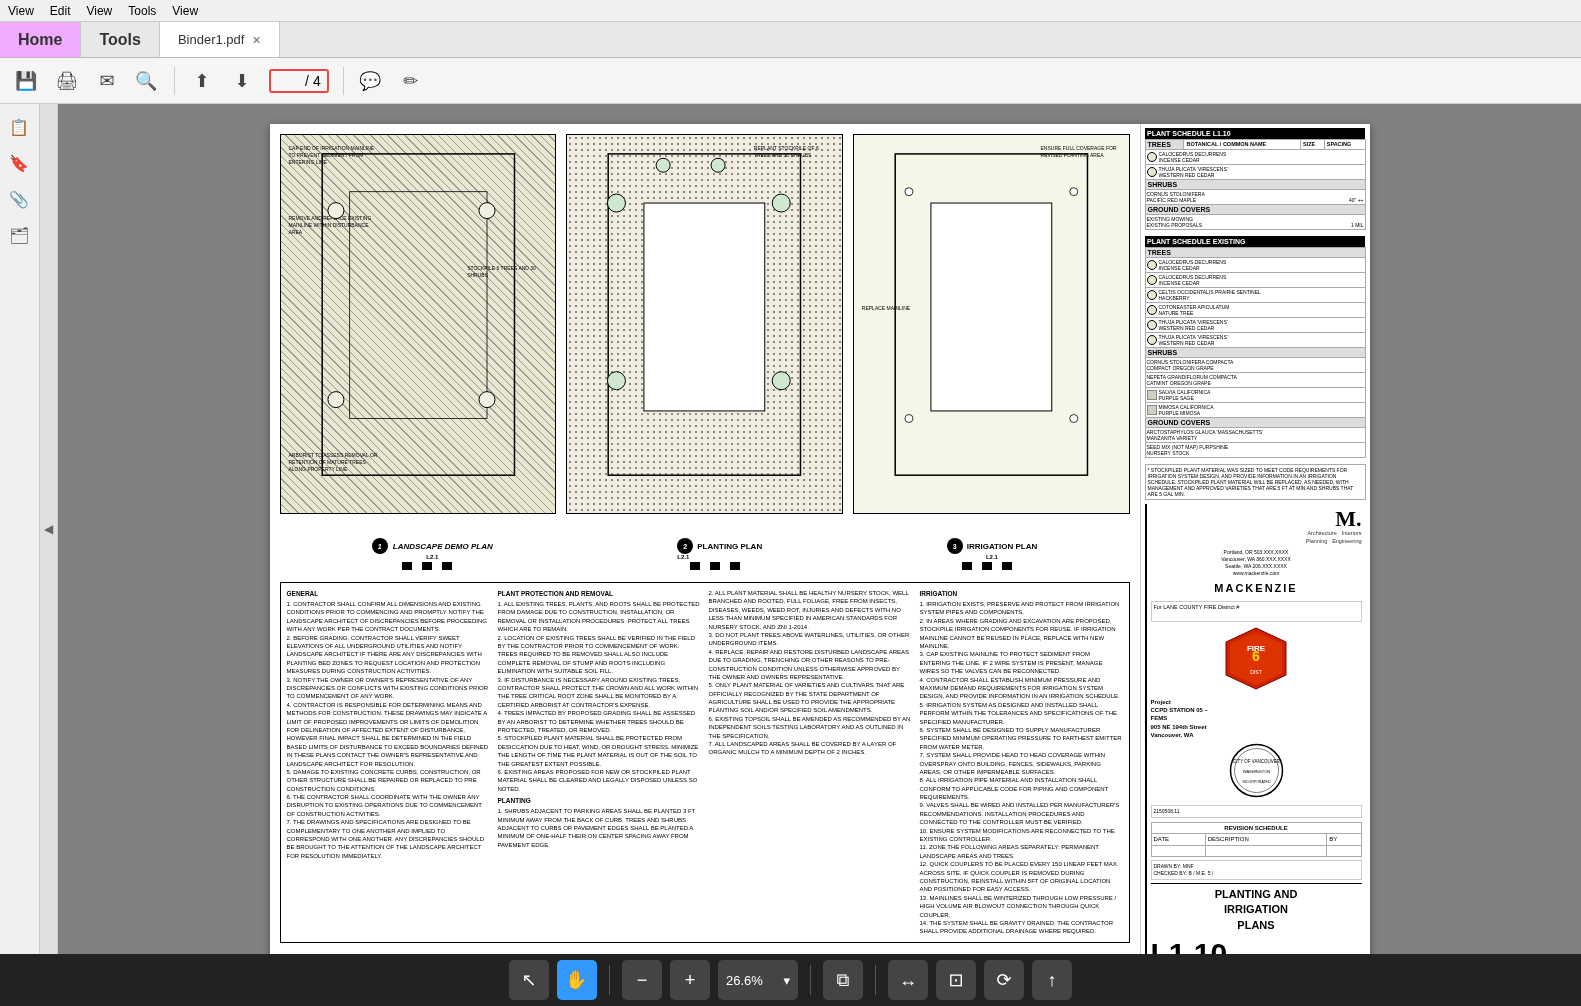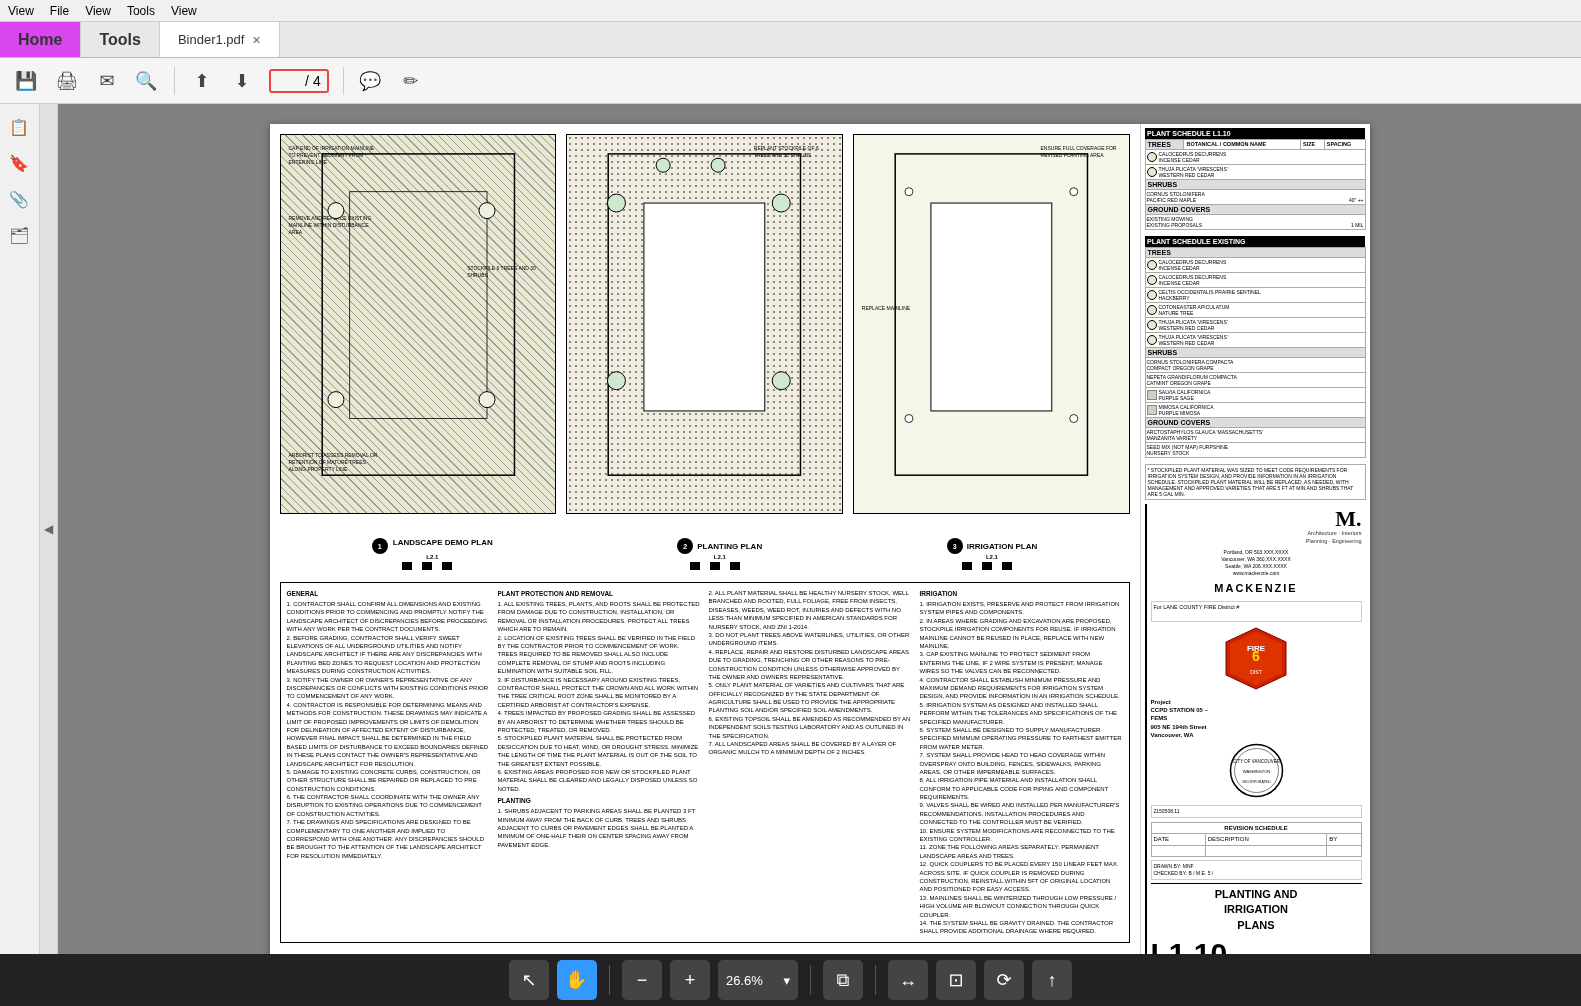--- a/index.html
+++ b/index.html
@@ -28,21 +28,21 @@
       height: 36px;
       border-bottom: 1px solid #bbb;
     }
     .tab-home {
       display: flex;
       align-items: center;
       padding: 0 18px;
       font-size: 16px;
       font-weight: bold;
       color: #333;
-      background: #d946ef;
+      background: #f0abfc;
       border-right: 1px solid #ccc;
       cursor: pointer;
     }
     .tab-tools {
       display: flex;
       align-items: center;
       padding: 0 18px;
       font-size: 16px;
       font-weight: bold;
       color: #333;
@@ -408,21 +408,21 @@
       font-size: 30px;
       font-weight: bold;
       text-align: left;
     }
   </style>
 </head>
 <body>
 
 <div class="menu-bar">
   <span>View</span>
-  <span>File</span>
+  <span>Edit</span>
   <span>View</span>
   <span>Tools</span>
   <span>View</span>
 </div>
 
 <div class="tab-bar">
   <div class="tab-home">Home</div>
   <div class="tab-tools">Tools</div>
   <div class="tab-document">
     <span>Binder1.pdf</span>
@@ -535,28 +535,28 @@
                 <circle cx="80%" cy="15%" r="4" fill="#fff" stroke="#000" stroke-width="0.8"></circle>
                 <circle cx="20%" cy="75%" r="4" fill="#fff" stroke="#000" stroke-width="0.8"></circle>
                 <circle cx="80%" cy="75%" r="4" fill="#fff" stroke="#000" stroke-width="0.8"></circle>
               </svg>
             </div>
 
           </div>
 
           <div class="plan-footer">
             <div style="text-align:center;">
-              <div style="display:flex;gap:5px;justify-content:center;">
+              <div style="display:flex;align-items:center;gap:5px;justify-content:center;font-style:italic;">
                 <div style="width:16px;height:16px;border-radius:50%;background:#000;color:#fff;display:flex;align-items:center;justify-content:center;font-size:7px;font-weight:bold;">1</div>
                 <span>LANDSCAPE DEMO PLAN</span>
               </div>
               <div style="font-size:6px;"><span>L2.1</span></div>
               <div class="plan-scale-bar" style="width:60px;margin:2px auto;"></div>
             </div>
-            <div style="text-align:center;">
+            <div style="">
               <div style="display:flex;align-items:center;gap:4px;justify-content:center;">
                 <div style="width:16px;height:16px;border-radius:50%;background:#000;color:#fff;display:flex;align-items:center;justify-content:center;font-size:7px;font-weight:bold;">2</div>
                 <span>PLANTING PLAN</span>
               </div>
               <div style="font-size:6px;"><span>L2.1</span></div>
               <div class="plan-scale-bar" style="width:60px;margin:2px auto;"></div>
             </div>
             <div style="text-align:center;">
               <div style="display:flex;align-items:center;gap:4px;justify-content:center;">
                 <div style="width:16px;height:16px;border-radius:50%;background:#000;color:#fff;display:flex;align-items:center;justify-content:center;font-size:7px;font-weight:bold;">3</div>

